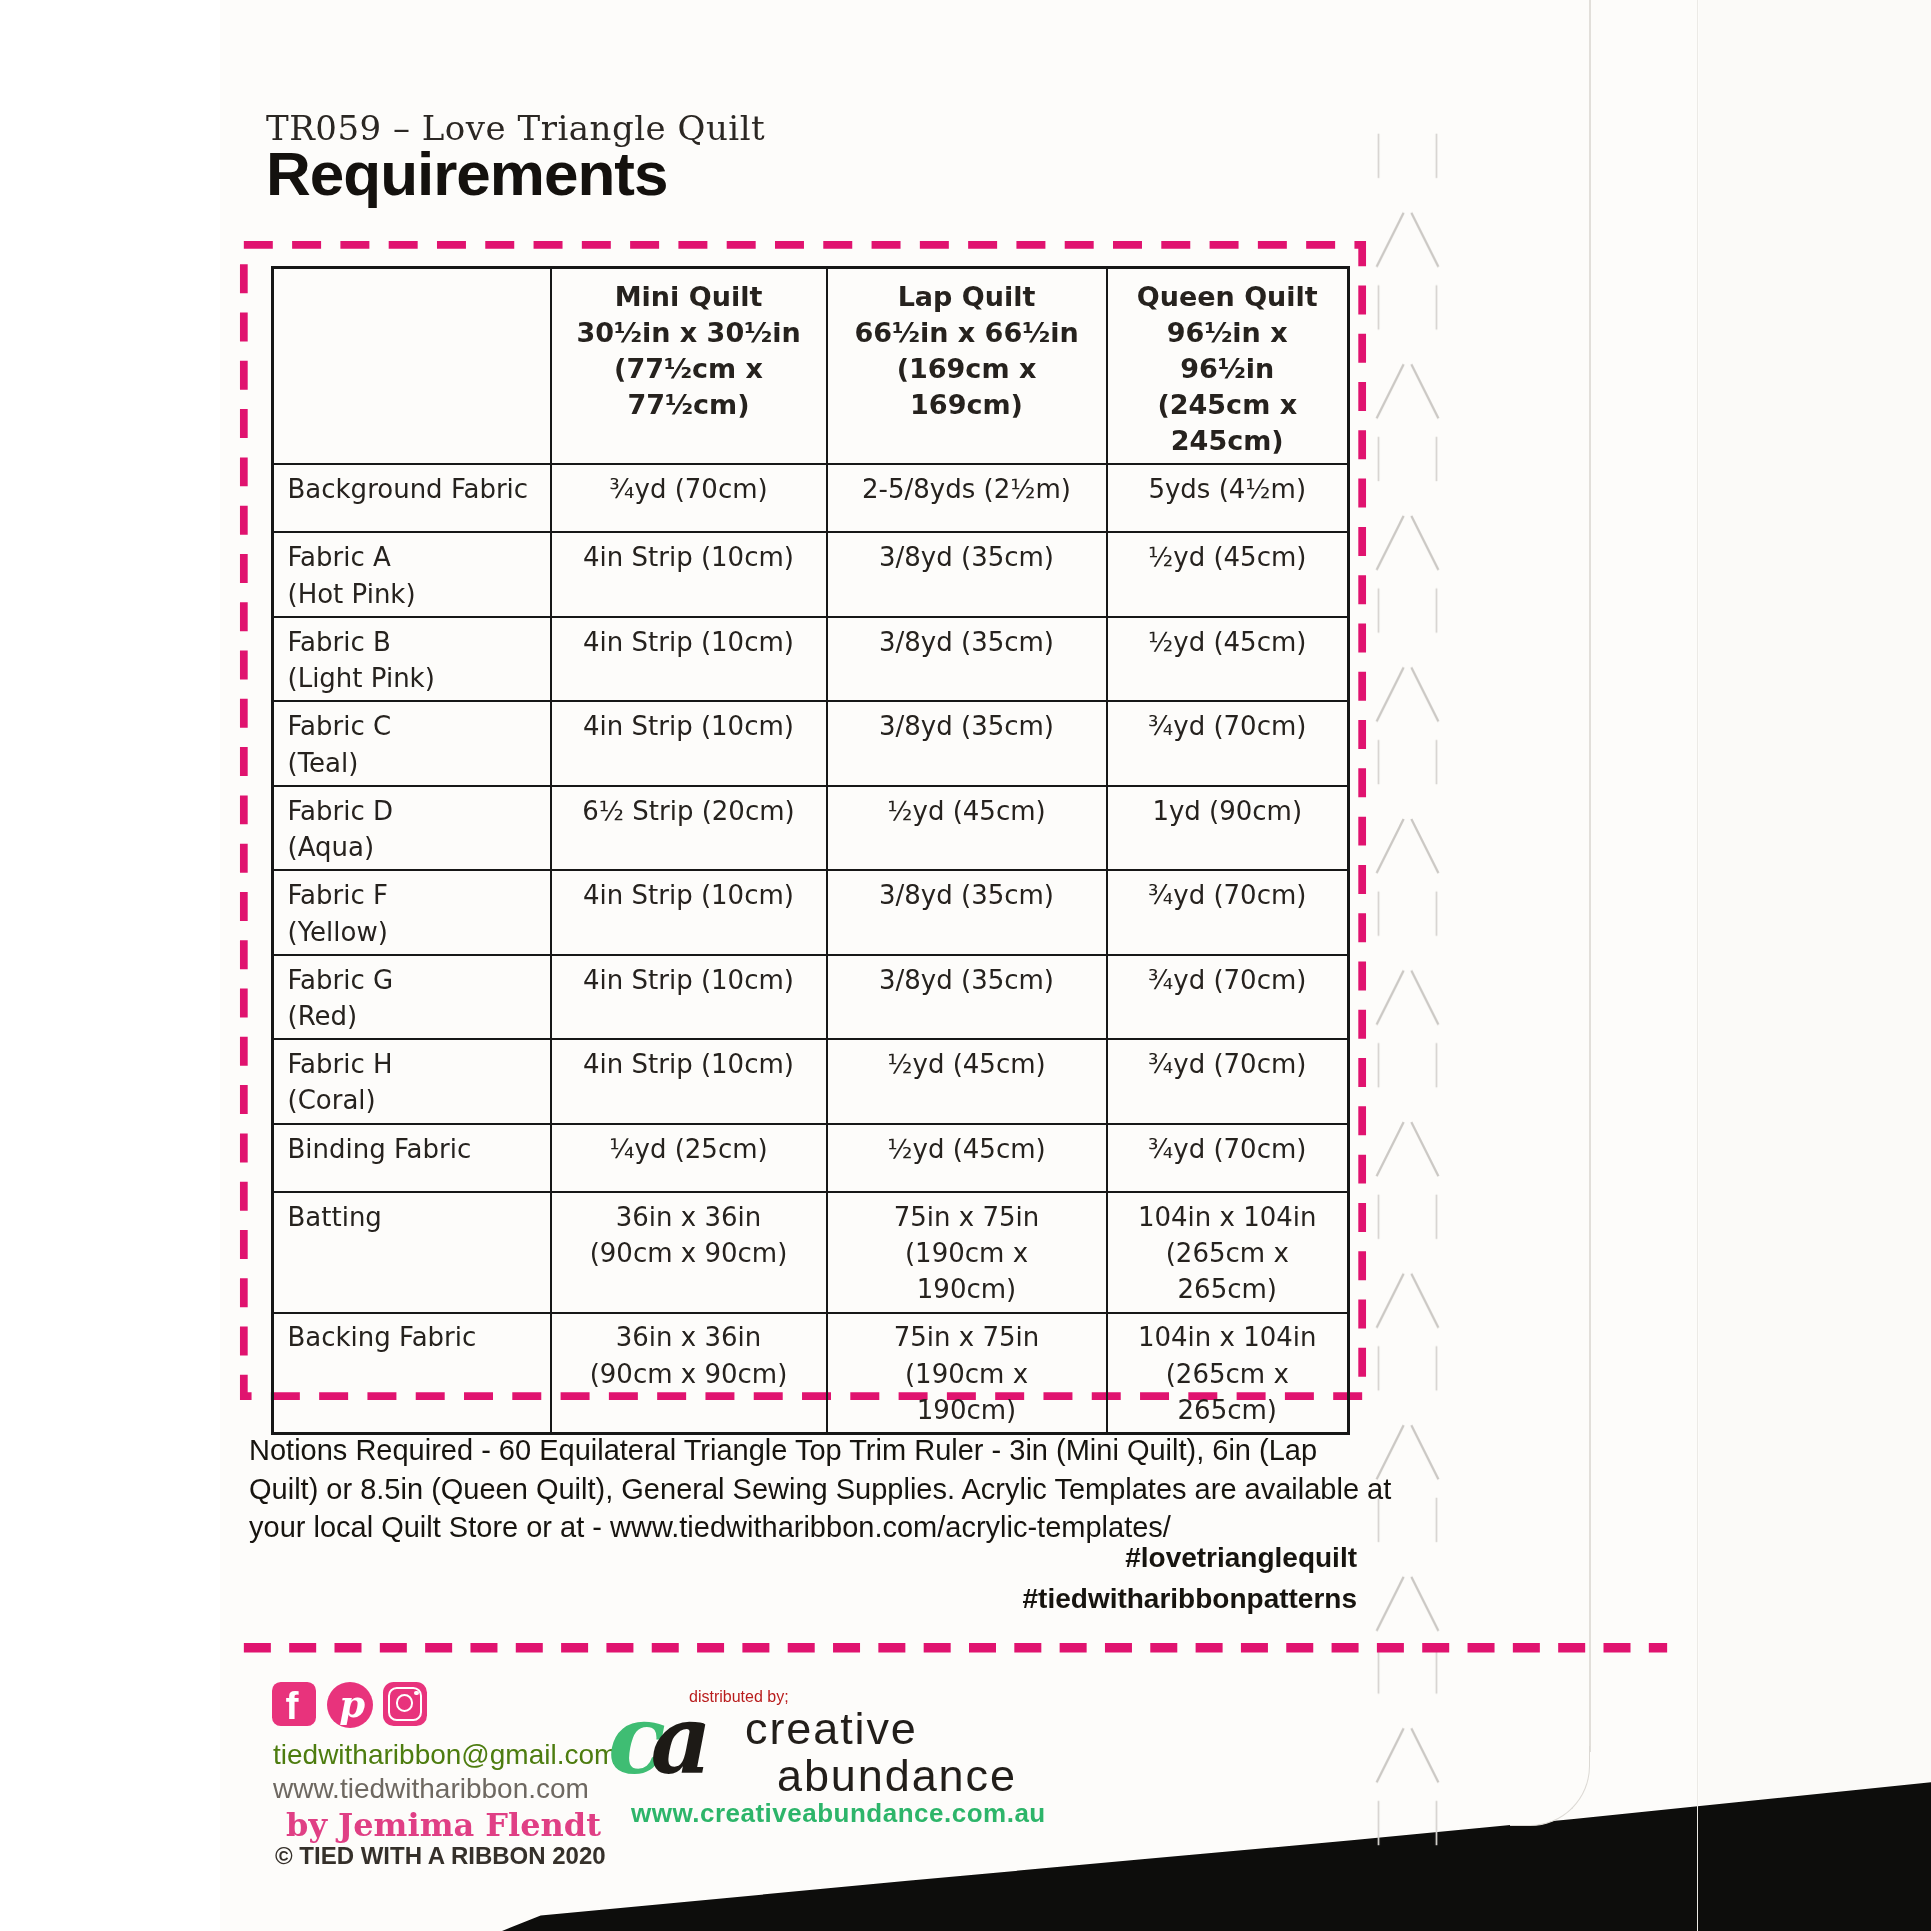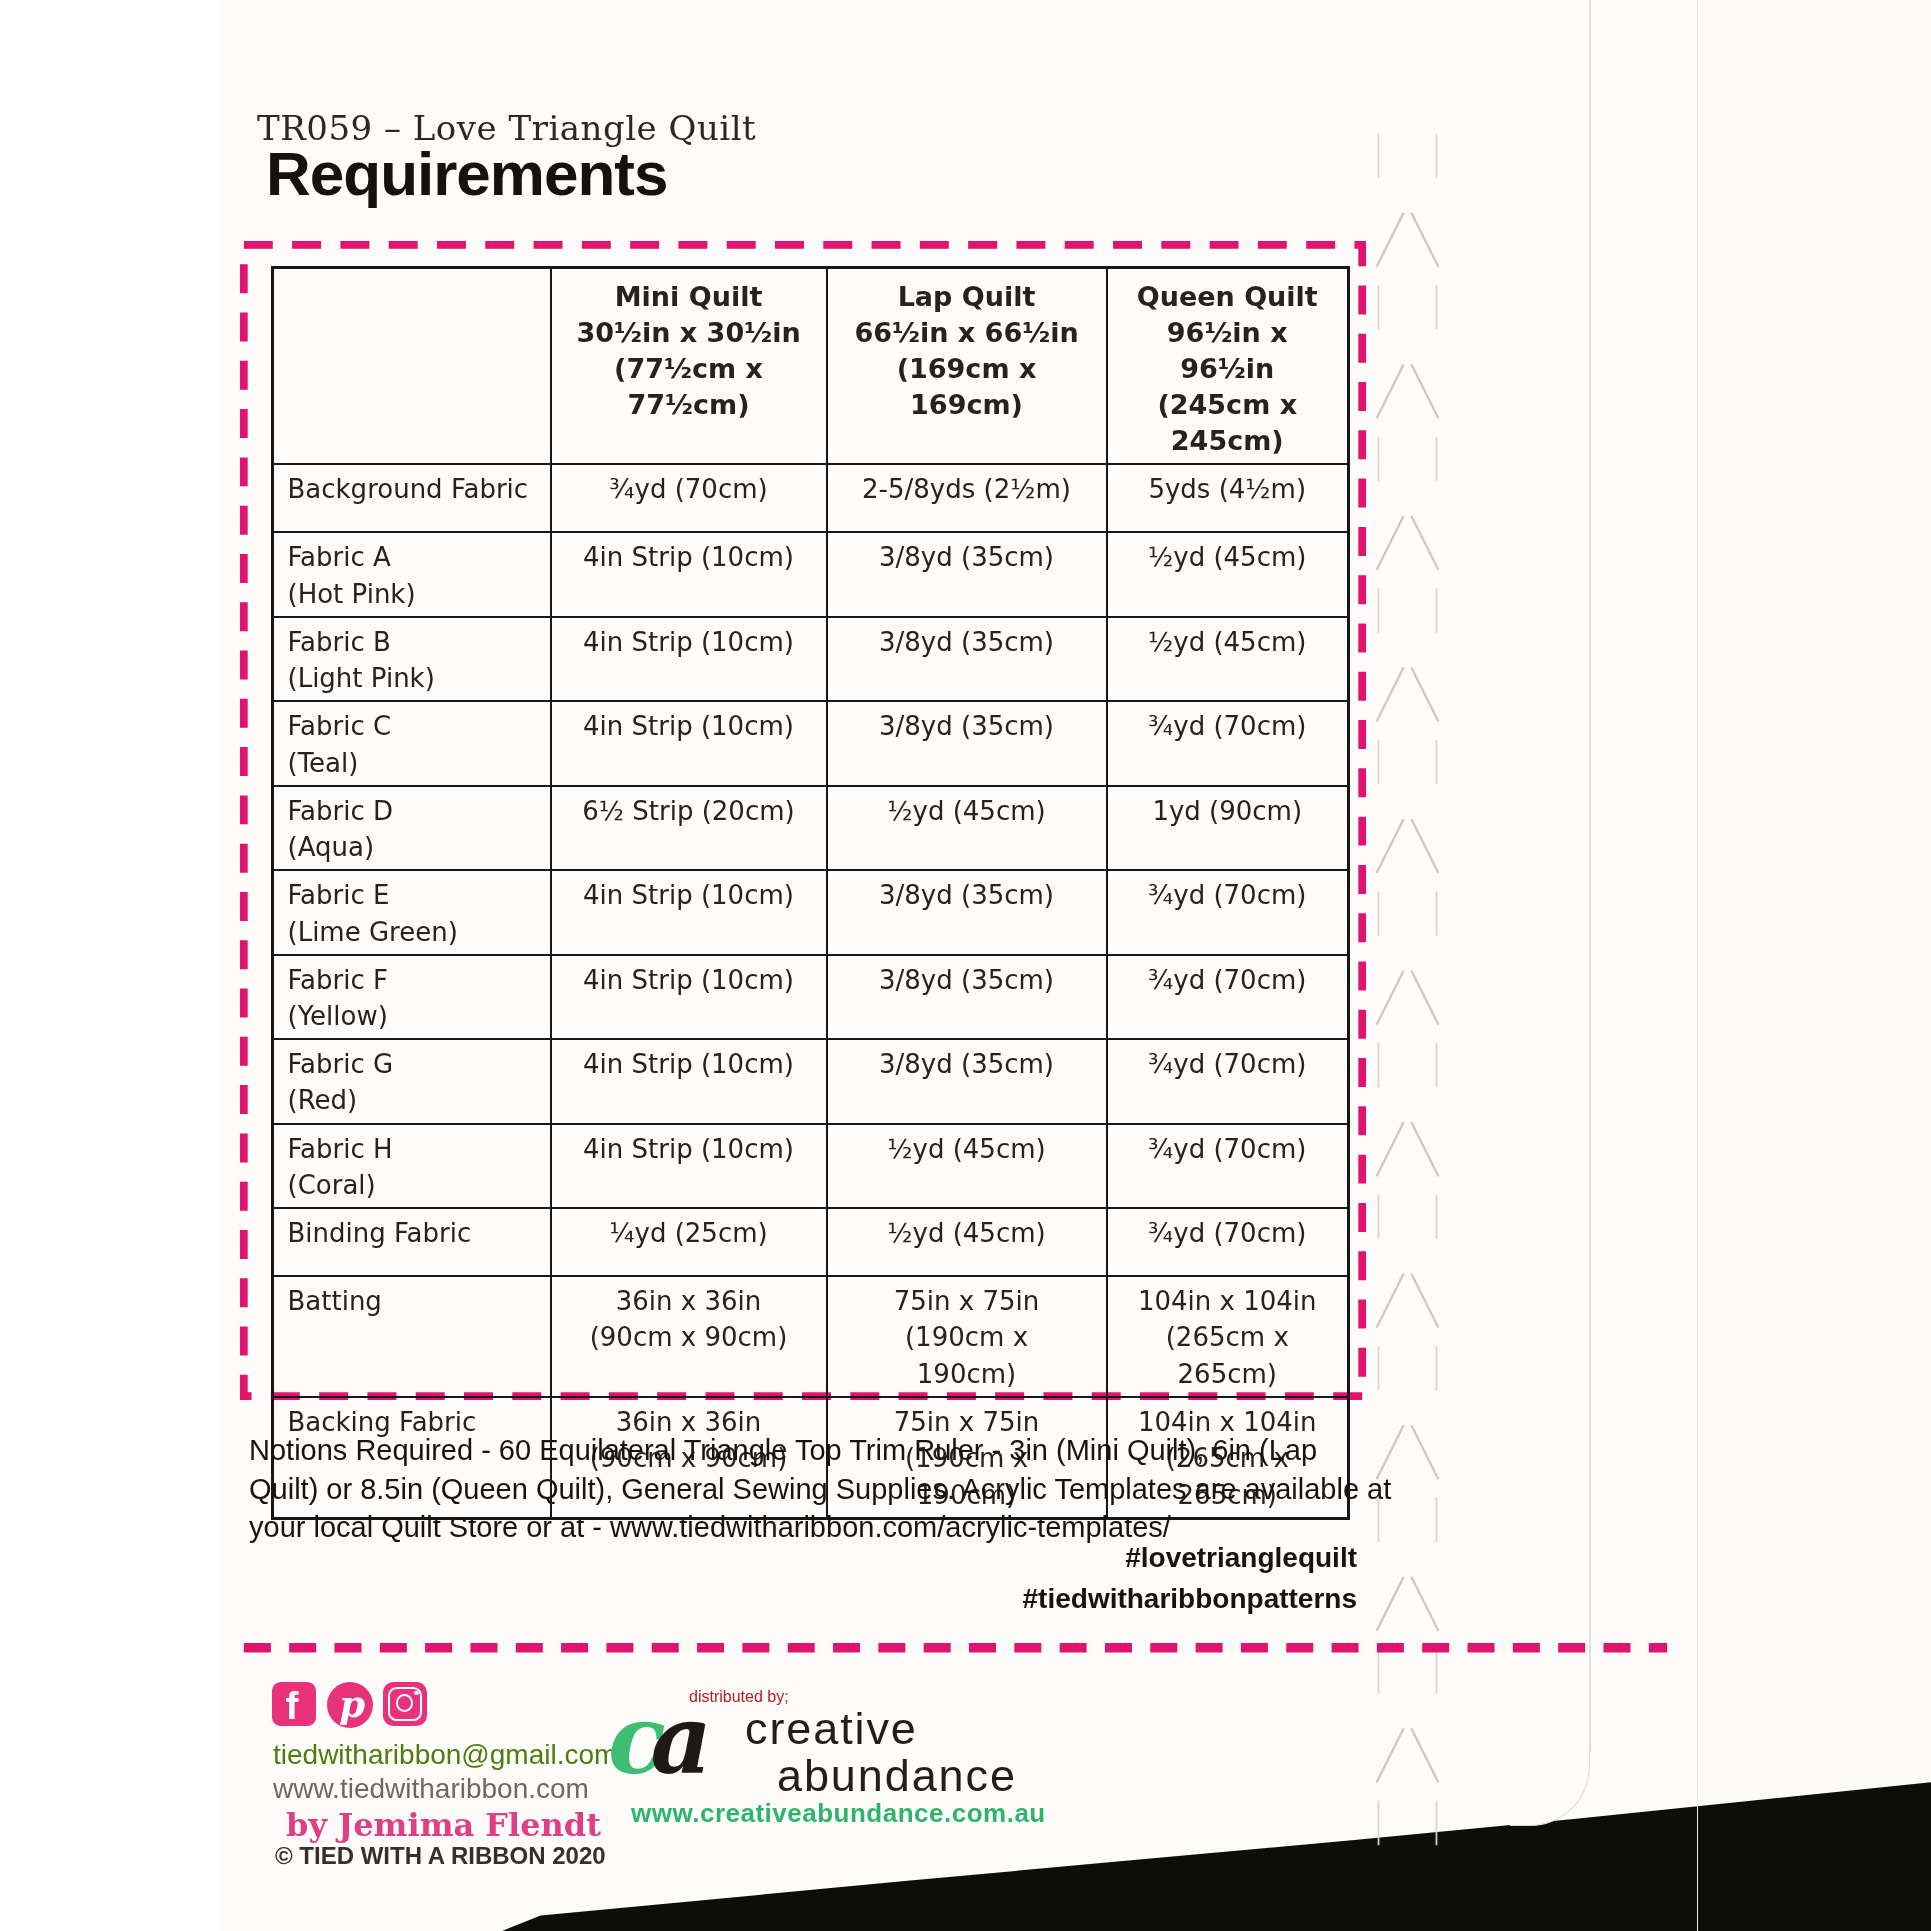--- a/index.html
+++ b/index.html
@@ -9,21 +9,21 @@
   .page-bg{position:absolute;left:220px;top:0;width:1479px;height:1931px;background:#fdfcfa;z-index:0;}
   .scanner-right{position:absolute;left:1699px;top:0;width:232px;height:1931px;background:#fbfaf8;z-index:0;}
   .black-wedge{position:absolute;inset:0;background:#0d0d0c;z-index:1;
       clip-path:polygon(26% 100%,28% 99.2%,47% 97.4%,59% 96.3%,70% 95.3%,81.5% 94.2%,100% 92.3%,100% 100%);}
   .flap-edge{position:absolute;left:1589px;top:0;width:1.9px;height:1752px;background:#e2dfda;z-index:2;}
   .flap-corner{position:absolute;left:1510px;top:1746px;width:79px;height:79px;background:#fdfcfa;
       border-right:1.9px solid #dcd9d4;border-bottom:1.9px solid #dcd9d4;border-bottom-right-radius:60px;z-index:2;}
   .crease-line{position:absolute;left:1697px;top:0;width:1px;height:1931px;background:#eceae6;z-index:2;}
   .chevron-strip{position:absolute;left:1363px;top:124px;z-index:2;}
   
-  .pattern-title{position:absolute;left:257px;top:108px;font-family:"DejaVu Serif",serif;
+  .pattern-title{position:absolute;left:266px;top:108px;font-family:"DejaVu Serif",serif;
       font-size:34px;color:#2b2723;letter-spacing:0.5px;z-index:3;}
   .req-heading{position:absolute;left:266px;top:138px;font-size:62px;font-weight:bold;
       letter-spacing:-1px;color:#14110e;z-index:3;}
   
   .pink-box{position:absolute;left:239px;top:240px;z-index:3;}
   .pink-divider{position:absolute;left:239px;top:1641px;z-index:3;}
   
   .req-table{position:absolute;left:271px;top:266px;z-index:3;border-collapse:collapse;
       table-layout:fixed;width:1077px;font-family:"DejaVu Sans",sans-serif;color:#26221e;}
   .req-table td,.req-table th{border:2.9px solid #171717;vertical-align:top;padding:5.8px 7.7px 3.9px 7.7px;}
@@ -153,27 +153,20 @@
       <td class="c-val cell-pre">¾yd (70cm)</td>
     </tr>
     <tr class="r-std">
       <td class="c-label cell-pre">Fabric D
 (Aqua)</td>
       <td class="c-val cell-pre">6½ Strip (20cm)</td>
       <td class="c-val cell-pre">½yd (45cm)</td>
       <td class="c-val cell-pre">1yd (90cm)</td>
     </tr>
     <tr class="r-std">
-      <td class="c-label cell-pre">Fabric E
-(Lime Green)</td>
-      <td class="c-val cell-pre">4in Strip (10cm)</td>
-      <td class="c-val cell-pre">3/8yd (35cm)</td>
-      <td class="c-val cell-pre">¾yd (70cm)</td>
-    </tr>
-    <tr class="r-std">
       <td class="c-label cell-pre">Fabric F
 (Yellow)</td>
       <td class="c-val cell-pre">4in Strip (10cm)</td>
       <td class="c-val cell-pre">3/8yd (35cm)</td>
       <td class="c-val cell-pre">¾yd (70cm)</td>
     </tr>
     <tr class="r-std">
       <td class="c-label cell-pre">Fabric G
 (Red)</td>
       <td class="c-val cell-pre">4in Strip (10cm)</td>

